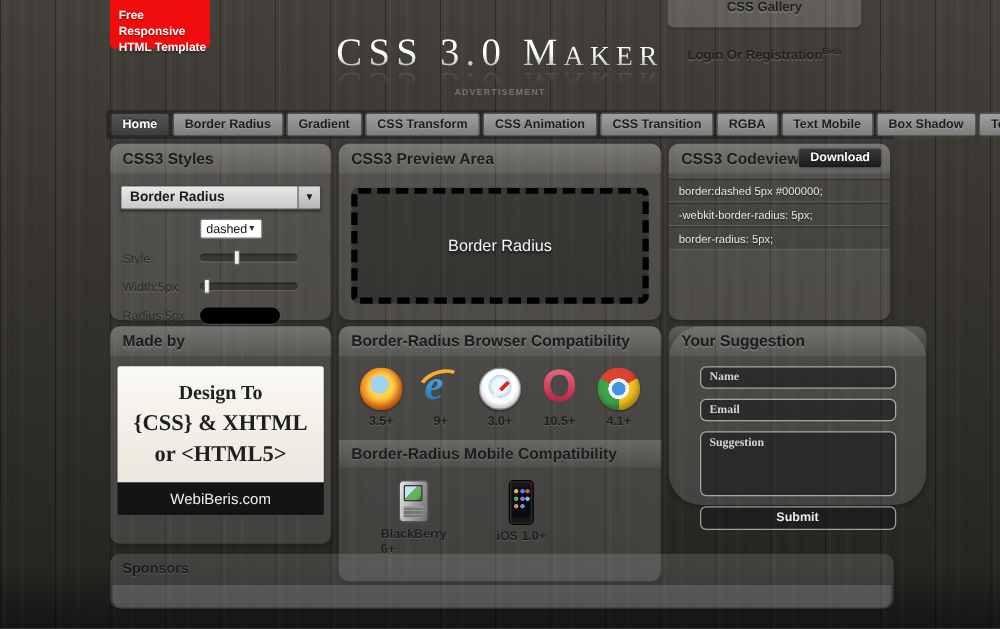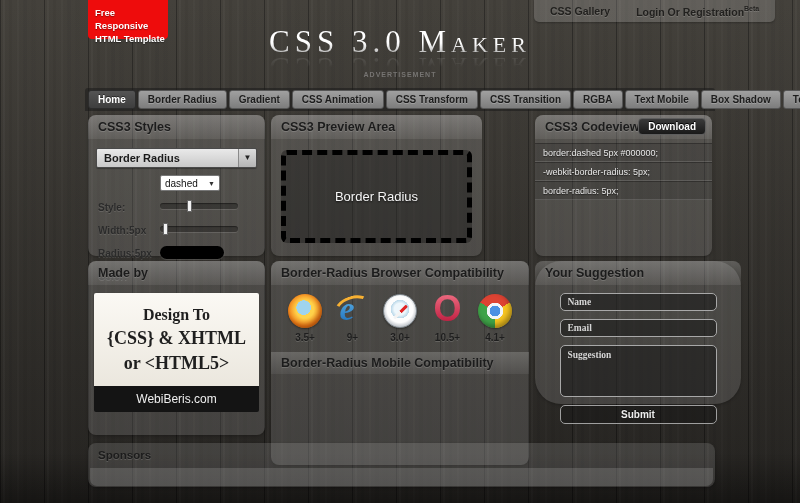--- a/index.html
+++ b/index.html
@@ -26,20 +26,21 @@
     position:absolute; left:88px; top:0; width:80px; height:39px;
     background:#ee0c0c; border-radius:0 0 4px 4px;
     color:#fff; font-size:9.5px; font-weight:bold; line-height:13px;
     padding:6px 0 0 7px; text-shadow:0 1px 1px rgba(0,0,0,0.4);
   }
   .topnav{
     position:absolute; left:534px; top:0; height:22px;
     background:rgba(255,255,255,0.16); border-radius:0 0 5px 5px;
     display:flex; align-items:center; gap:26px; padding:0 16px;
     box-shadow:0 1px 2px rgba(0,0,0,0.25);
+    flex-direction:column;
   }
   .topnav a{ color:#22211f; font-size:10.5px; font-weight:bold; text-decoration:none; text-shadow:0 1px 0 rgba(255,255,255,0.15); cursor:pointer;}
   .topnav sup{ font-size:7px; font-weight:bold; }
 
   .title-wrap{ position:absolute; left:0; top:26px; width:800px; text-align:center; }
   .site-title{
     font-family:"Liberation Serif", serif; font-variant:small-caps;
     font-size:31px; letter-spacing:5px; color:#f2f2f2;
     background:linear-gradient(#ffffff 55%, #9d9d9d);
     -webkit-background-clip:text; background-clip:text; -webkit-text-fill-color:transparent;
@@ -96,36 +97,36 @@
   }
   .feature-select .fs-label{
     flex:1; background:linear-gradient(#e9e9e9,#c9c9c9); color:#1a1a1a;
     font-size:11px; font-weight:bold; line-height:18px; padding-left:7px;
   }
   .feature-select .fs-arrow{
     width:18px; background:linear-gradient(#dcdcdc,#b5b5b5); border-left:1px solid #8a8a8a;
     text-align:center; font-size:8px; line-height:18px; color:#222;
   }
   .ctl-row{ display:flex; align-items:center; margin:7px 10px 0 10px; height:16px; }
-  .ctl-label{ width:62px; font-size:10px; font-weight:bold; color:#2b2b2b; text-shadow:0 1px 0 rgba(255,255,255,0.12);margin-top:48px; }
+  .ctl-label{ width:62px; font-size:10px; font-weight:normal; color:#2b2b2b; text-shadow:0 1px 0 rgba(255,255,255,0.12);margin-top:48px; }
   .mini-select{
-    width:60px; height:16px; background:#fff; border:1px solid #777; border-radius:2px;
+    width:50px; height:16px; background:#fff; border:1px solid #777; border-radius:2px;
     display:flex; justify-content:space-between; align-items:center;
     font-size:10px; color:#111; padding:0 4px; cursor:pointer;
   }
   .mini-select .ms-arrow{ font-size:7px; color:#333; }
   .slider{ position:relative; width:78px; height:6px; border-radius:3px;
     background:rgba(0,0,0,0.28); box-shadow:inset 0 1px 1px rgba(0,0,0,0.4), 0 1px 0 rgba(255,255,255,0.12); cursor:pointer;}
   .slider .handle{ position:absolute; top:-3px; width:5px; height:12px; background:#f2f2f2;
     border:1px solid #666; border-radius:1px; cursor:grab; }
   .color-pill{ width:64px; height:13px; background:#000; border-radius:7px; cursor:pointer;
     box-shadow:0 1px 1px rgba(255,255,255,0.15); }
 
   
-  .p-preview{ left:271px; top:115px; width:211px; height:141px; }
+  .p-preview{ left:271px; top:115px; width:258px; height:141px; }
   .preview-box{
     margin:11px 10px 0 10px; height:93px;
     border:5px dashed #000; border-radius:6px;
     background:rgba(0,0,0,0.30);
     display:flex; align-items:center; justify-content:center;
     color:#f5f5f5; font-size:13px; text-shadow:0 1px 2px rgba(0,0,0,0.7);
   }
 
   
   .p-codeview{ left:535px; top:115px; width:177px; height:141px; }
@@ -289,22 +290,22 @@
   <div class="title-wrap">
     <span class="site-title">CSS 3.0 Maker</span>
     <span class="site-title site-title-reflection">CSS 3.0 Maker</span>
   </div>
   <div class="advert">ADVERTISEMENT</div>
 
   <div class="tabbar">
     <div class="tab active">Home</div>
     <div class="tab">Border Radius</div>
     <div class="tab">Gradient</div>
+    <div class="tab">CSS Transform</div>
     <div class="tab">CSS Animation</div>
-    <div class="tab">CSS Transform</div>
     <div class="tab">CSS Transition</div>
     <div class="tab">RGBA</div>
     <div class="tab">Text Mobile</div>
     <div class="tab">Box Shadow</div>
     <div class="tab">Text Rotation</div>
 
   </div>
 
   <div class="panel p-styles">
     <div class="panel-header">CSS3 Styles</div>
@@ -391,20 +392,38 @@
           <span class="o">O</span>
         </div>
         <div class="compat-ver">10.5+</div>
       </div>
       <div class="compat-item">
         <div class="bicon icon-chrome"></div>
         <div class="compat-ver">4.1+</div>
       </div>
     </div>
     <div class="compat-subheader">Border-Radius Mobile Compatibility</div>
+    <div class="mobile-row">
+      <div class="compat-item" style="width:60px;">
+        <div class="micon-bb">
+          <span class="screen"></span>
+          <span class="keys"></span>
+        </div>
+        <div class="compat-ver">
+          <div>BlackBerry</div>
+          <div>6+</div>
+        </div>
+      </div>
+      <div class="compat-item" style="width:60px;">
+        <div class="micon-iphone">
+          <span class="screen"></span>
+        </div>
+        <div class="compat-ver">iOS 1.0+</div>
+      </div>
+    </div>
   </div>
 
   <div class="panel p-suggest">
     <div class="panel-header">Your Suggestion</div>
     <input class="sg-field" type="text" placeholder="Name" style="">
     <input class="sg-field" type="text" placeholder="Email" style="">
     <textarea class="sg-field" placeholder="Suggestion" style=""></textarea>
     <button class="sg-submit">Submit</button>
   </div>
 

